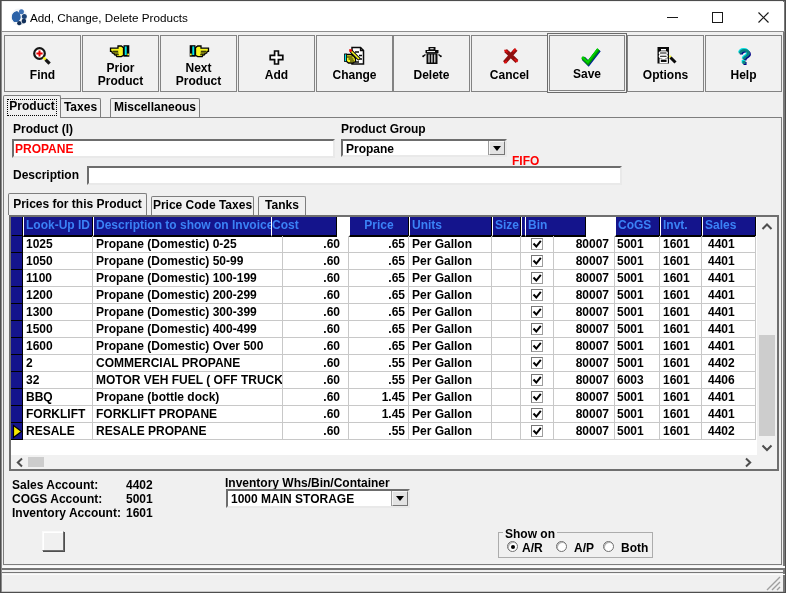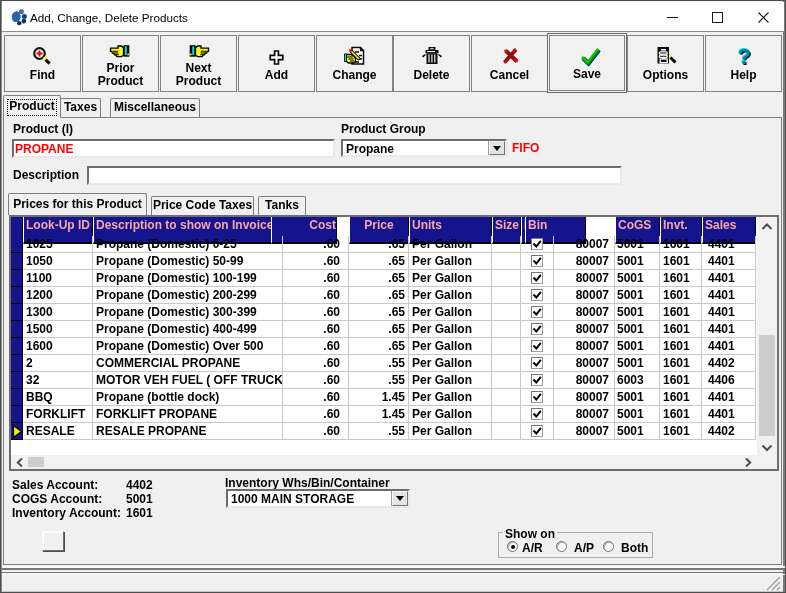--- a/index.html
+++ b/index.html
@@ -28,21 +28,21 @@
 .lbl { position:absolute; font-size:12px; font-weight:bold; color:#000; white-space:nowrap; }
 .field { position:absolute; background:#fff; border:2px solid; border-color:#6d6d6d #e9e9e9 #e9e9e9 #6d6d6d; }
 .red { color:#ff0000; }
 .combo { position:absolute; background:#fff; border:2px solid; border-color:#6d6d6d #e9e9e9 #e9e9e9 #6d6d6d; }
 .combo .txt { position:absolute; left:3px; top:1px; font-size:12px; font-weight:bold; white-space:nowrap; }
 .combo .arrowbtn { position:absolute; right:0; top:0; bottom:0; width:16px; background:#e3e3e3;
   border:1px solid; border-color:#f6f6f6 #767676 #767676 #f6f6f6; box-shadow:-1px 0 0 #9d9d9d; }
 .combo .arrowbtn::after { content:""; position:absolute; left:3px; top:4px; border:4px solid transparent; border-top:5px solid #000; }
 
 #grid { position:absolute; left:8px; top:214px; width:770px; height:256px; border:2px solid #6f6f6f; background:#fff; }
-.gh { position:absolute; top:0; height:27px; background:#14148c; color:#fca5a5; font-size:12px; font-weight:bold;
+.gh { position:absolute; top:0; height:20px; background:#14148c; color:#3b82f6; font-size:12px; font-weight:bold;
   line-height:17px; white-space:nowrap; overflow:hidden; border-left:1px solid #fff; border-right:1px solid #000; border-bottom:2px solid #000; }
 .gh span { padding-left:2px; }
 .cell { position:absolute; top:0; height:17px; line-height:16px; overflow:hidden; font-size:12px; font-weight:bold;
   border-right:1px solid #c8c8c8; border-bottom:1px solid #c8c8c8; white-space:nowrap; }
 .sel { position:absolute; left:0; top:0; width:12px; height:17px; background:#14148c; border-bottom:1px solid #000; border-right:1px solid #000; }
 .sb-track { position:absolute; background:#f1f1f1; }
 .sb-thumb { position:absolute; background:#cdcdcd; }
 
 .radio { position:absolute; width:11px; height:11px; border-radius:50%; background:#fff; border:1px solid #6f6f6f; box-shadow:inset 1px 1px 0 #b5b5b5; }
 .radio.on::after { content:""; position:absolute; left:2.5px; top:2.5px; width:4px; height:4px; border-radius:50%; background:#000; }
@@ -189,34 +189,34 @@
 
   <div class="lbl" style="left:12px;top:121px">Product (I)</div>
   <div class="field" style="left:11px;top:138px;width:323px;height:19px"></div>
   <div class="lbl red" style="left:14px;top:141px">PROPANE</div>
 
   <div class="lbl" style="left:340px;top:121px">Product Group</div>
   <div class="combo" style="left:340px;top:138px;width:166px;height:18px">
     <div class="txt">Propane</div>
       <div class="arrowbtn"></div>
   </div>
-  <div class="lbl red" style="left:511px;top:140px">FIFO</div>
+  <div class="lbl red" style="left:511px;top:153px">FIFO</div>
 
   <div class="lbl" style="left:12px;top:167px">Description</div>
   <div class="field" style="left:86px;top:165px;width:535px;height:19px"></div>
 
   <div class="tab" style="left:7px;top:192px;width:139px;height:22px;z-index:5;line-height:20px">Prices for this Product</div>
   <div class="tab" style="left:150px;top:195px;width:103px;height:19px;line-height:17px">Price Code Taxes</div>
   <div class="tab" style="left:257px;top:195px;width:48px;height:19px;line-height:17px">Tanks</div>
 
   <div id="grid">
       <div class="gh" style="left:0px;width:12px;text-align:left;border-left-color:#14148c"><span style="padding-left:2px"></span></div>
       <div class="gh" style="left:12px;width:70px;text-align:left"><span style="padding-left:2px">Look-Up ID</span></div>
       <div class="gh" style="left:82px;width:190px;text-align:left"><span style="padding-left:2px">Description to show on Invoice</span></div>
-      <div class="gh" style="left:260px;width:66px;text-align:right"><span style="padding-left:0px">Cost</span></div>
+      <div class="gh" style="left:260px;width:66px;text-align:left"><span style="padding-left:0px">Cost</span></div>
       <div class="gh" style="left:338px;width:60px;text-align:center"><span style="padding-left:0px">Price</span></div>
       <div class="gh" style="left:398px;width:83px;text-align:left"><span style="padding-left:2px">Units</span></div>
       <div class="gh" style="left:481px;width:29px;text-align:left"><span style="padding-left:2px">Size</span></div>
       <div class="gh" style="left:510px;width:33px;text-align:left"><span style="padding-left:2px">POS</span></div>
       <div class="gh" style="left:514px;width:61px;text-align:left"><span style="padding-left:2px">Bin</span></div>
       <div class="gh" style="left:604px;width:45px;text-align:left"><span style="padding-left:2px">CoGS</span></div>
       <div class="gh" style="left:649px;width:42px;text-align:left"><span style="padding-left:2px">Invt.</span></div>
       <div class="gh" style="left:691px;width:54px;text-align:left"><span style="padding-left:2px">Sales</span></div>
       <div class="abs" style="left:0;top:19px;width:745px;height:17px">
         <div class="sel"></div>

